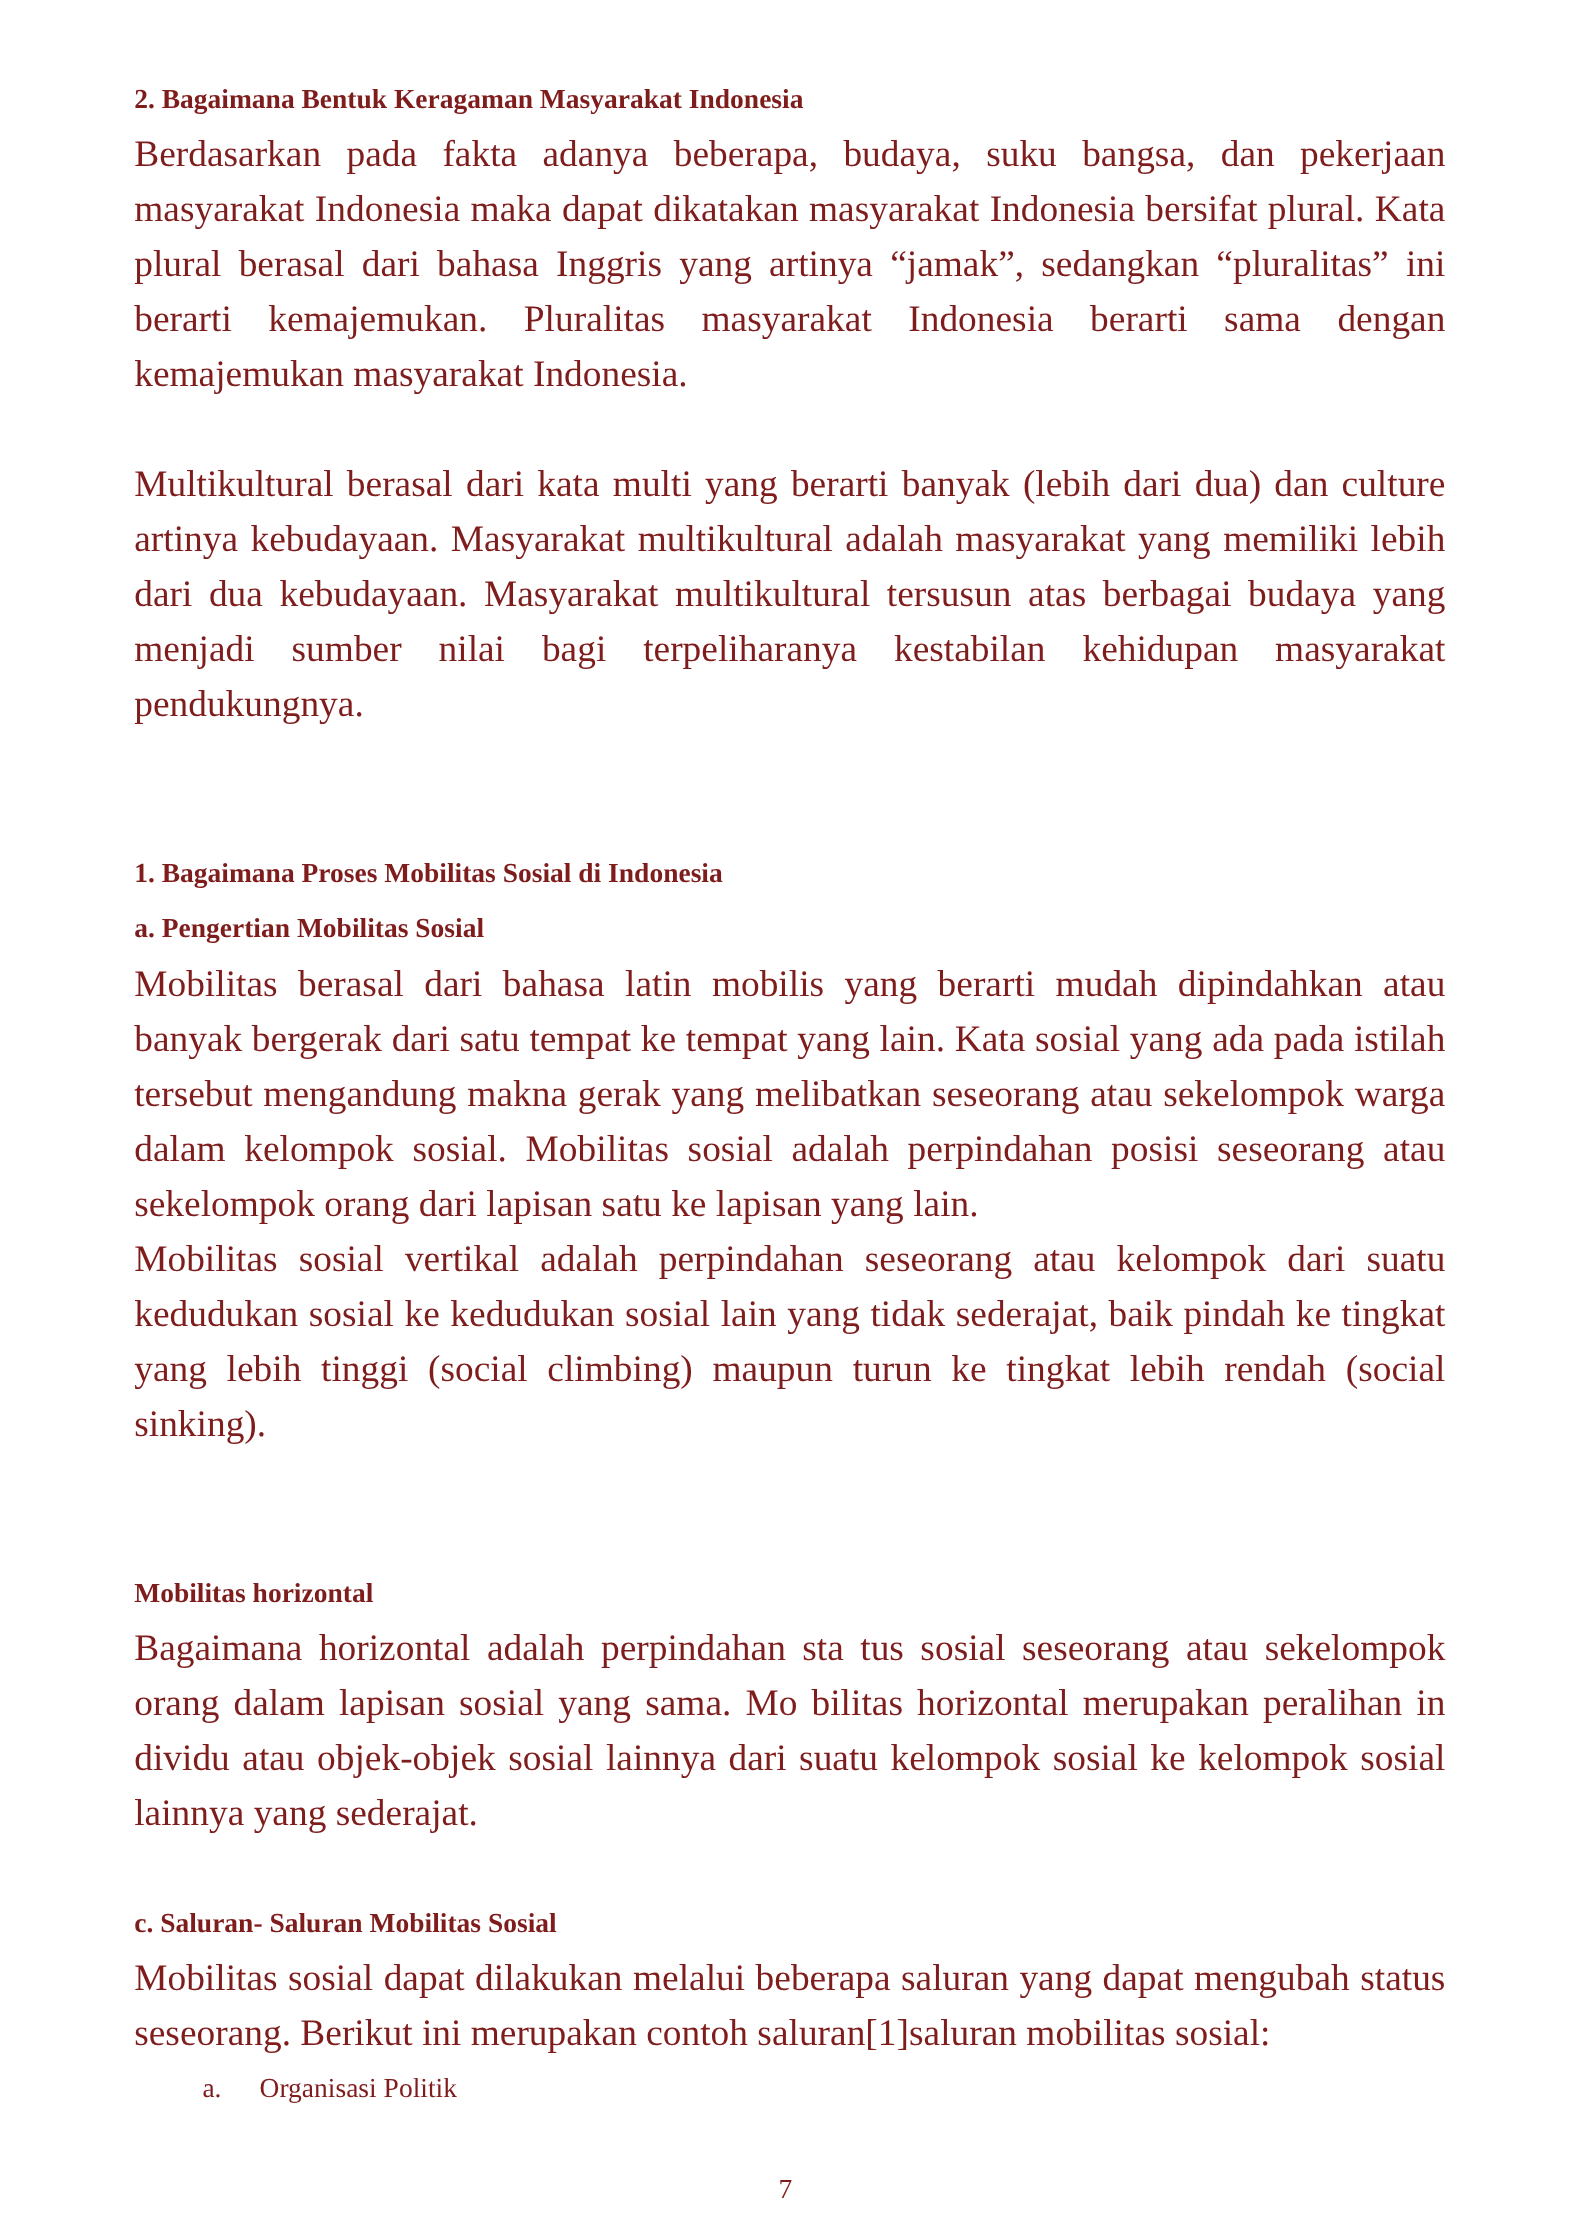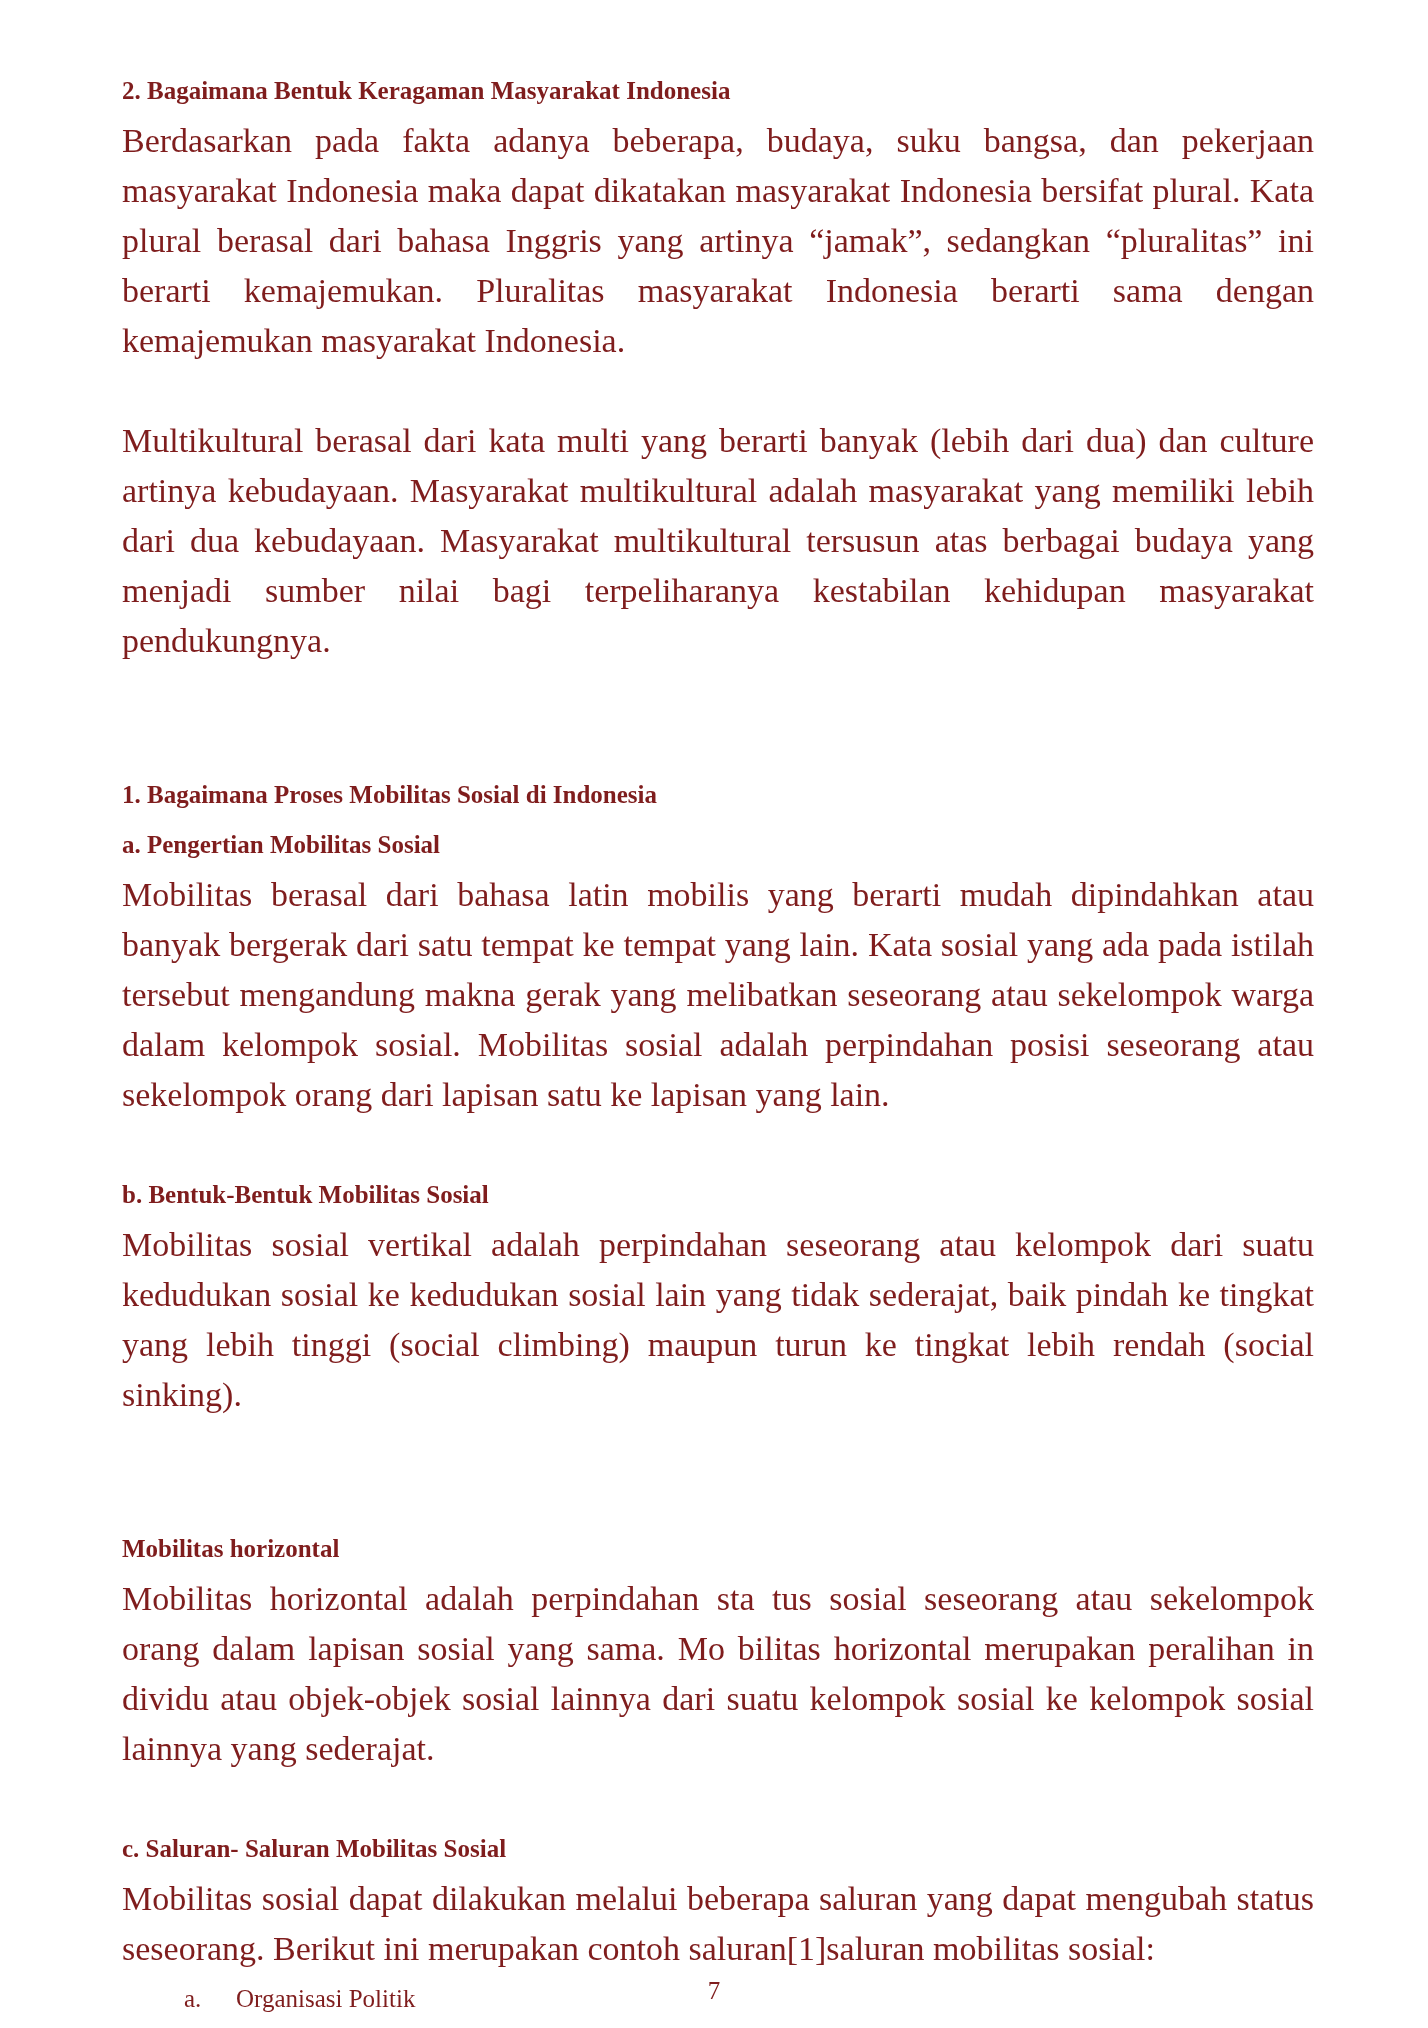--- a/index.html
+++ b/index.html
@@ -65,29 +65,28 @@
     <p class="p">Berdasarkan pada fakta adanya beberapa, budaya, suku bangsa, dan pekerjaan masyarakat Indonesia maka dapat dikatakan masyarakat Indonesia bersifat plural. Kata plural berasal dari bahasa Inggris yang artinya “jamak”, sedangkan “pluralitas” ini berarti kemajemukan. Pluralitas masyarakat Indonesia berarti sama dengan kemajemukan masyarakat Indonesia.</p>
 
     <p class="p sp1">Multikultural berasal dari kata multi yang berarti banyak (lebih dari dua) dan culture artinya kebudayaan. Masyarakat multikultural adalah masyarakat yang memiliki lebih dari dua kebudayaan. Masyarakat multikultural tersusun atas berbagai budaya yang menjadi sumber nilai bagi terpeliharanya kestabilan kehidupan masyarakat pendukungnya.</p>
 
     <h2 class="h sp2">1. Bagaimana Proses Mobilitas Sosial di Indonesia</h2>
 
     <h3 class="h">a. Pengertian Mobilitas Sosial</h3>
 
     <p class="p">Mobilitas berasal dari bahasa latin mobilis yang berarti mudah dipindahkan atau banyak bergerak dari satu tempat ke tempat yang lain. Kata sosial yang ada pada istilah tersebut mengandung makna gerak yang melibatkan seseorang atau sekelompok warga dalam kelompok sosial. Mobilitas sosial adalah perpindahan posisi seseorang atau sekelompok orang dari lapisan satu ke lapisan yang lain.</p>
 
-    <h3 class="h sp1">b. Bentuk-Bentuk Mobilitas Sosial</h3>
 
 
 
     <p class="p">Mobilitas sosial vertikal adalah perpindahan seseorang atau kelompok dari suatu kedudukan sosial ke kedudukan sosial lain yang tidak sederajat, baik pindah ke tingkat yang lebih tinggi (social climbing) maupun turun ke tingkat lebih rendah (social sinking).</p>
 
     <h3 class="h sp2">Mobilitas horizontal</h3>
 
-    <p class="p">Mobilitas horizontal adalah perpindahan sta tus sosial seseorang atau sekelompok orang dalam lapisan sosial yang sama. Mo bilitas horizontal merupakan peralihan in dividu atau objek-objek sosial lainnya dari suatu kelompok sosial ke kelompok sosial lainnya yang sederajat.</p>
+    <p class="p">Bagaimana horizontal adalah perpindahan sta tus sosial seseorang atau sekelompok orang dalam lapisan sosial yang sama. Mo bilitas horizontal merupakan peralihan in dividu atau objek-objek sosial lainnya dari suatu kelompok sosial ke kelompok sosial lainnya yang sederajat.</p>
 
     <h3 class="h sp1">c. Saluran- Saluran Mobilitas Sosial</h3>
 
     <p class="p">Mobilitas sosial dapat dilakukan melalui beberapa saluran yang dapat mengubah status seseorang. Berikut ini merupakan contoh saluran[1]saluran mobilitas sosial:</p>
 
     <div class="list-item">
       <span class="li-marker">a.</span>
       <span class="li-text">Organisasi Politik</span>
     </div>
 

